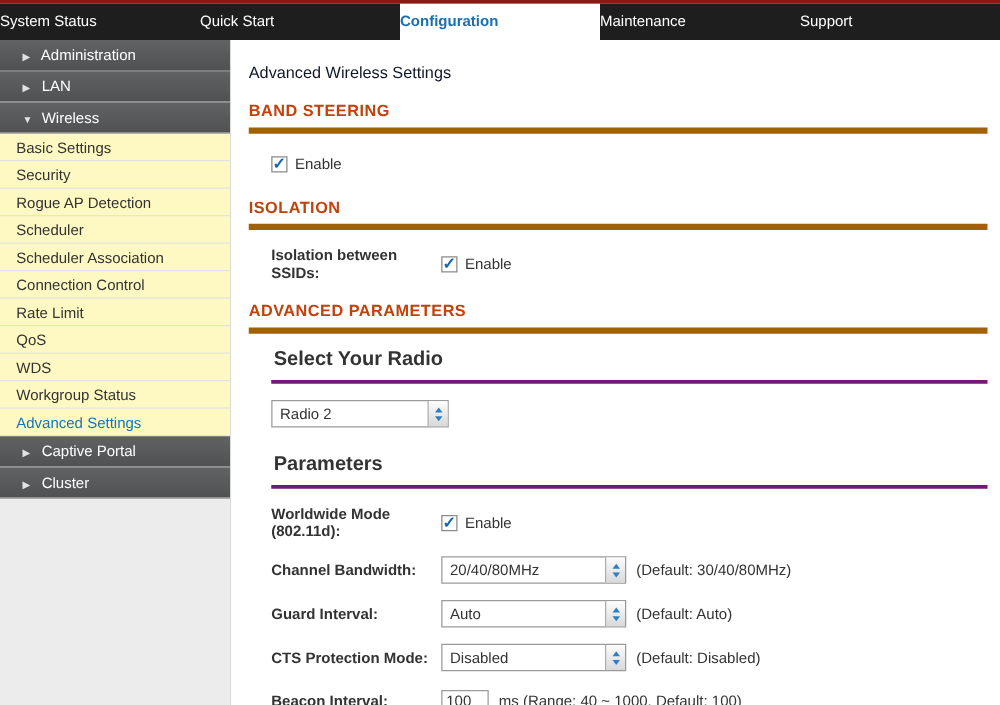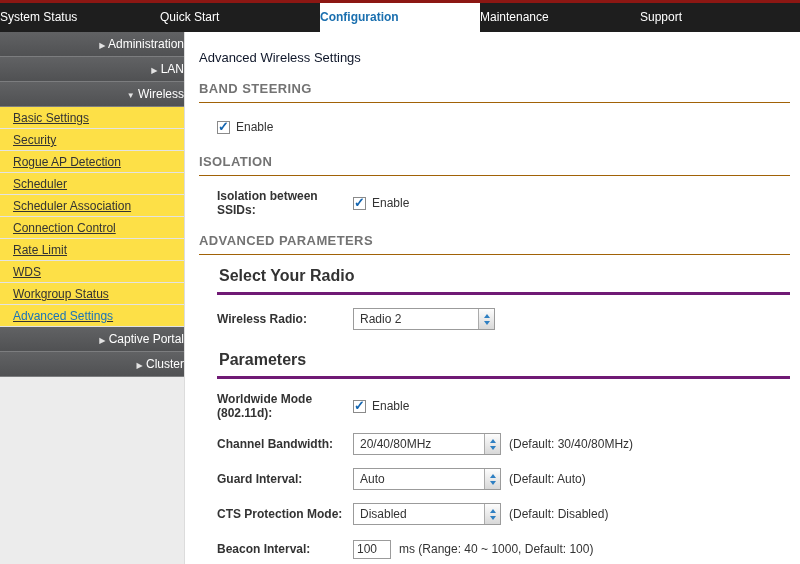--- a/index.html
+++ b/index.html
@@ -13,32 +13,32 @@
   .tab.active { background:#fff; color:#1a6faf; font-weight:bold; }
 
   
   .frame { display:flex; height:532px; }
   .sidebar { width:185px; background:#ececec; display:flex; flex-direction:column; border-right:1px solid #dcdcdc; }
   .content { flex:1; background:#fff; padding:14px 10px 0 14px; overflow:hidden; }
 
   
   .cat { height:25px; line-height:25px; padding-left:18px; color:#fff;
     background:linear-gradient(#616264,#505153); border-bottom:1px solid #7c7d7f;
-    font-size:12px; cursor:pointer; white-space:nowrap;text-align:right; }
+    font-size:12px; cursor:pointer; white-space:nowrap; }
   .cat .arrow { display:inline-block; font-size:8px; color:#e3e3e3; width:12px; }
-  .subitems { list-style:none; background:#fde047;text-decoration:underline; }
+  .subitems { list-style:none; background:#fef9c3; }
   .subitems li { height:22px; line-height:22px; padding-left:13px; font-size:12px;
     color:#333; border-bottom:1px solid #e3e3e3; cursor:pointer; white-space:nowrap; }
   .subitems li.selected { color:#1a73b8; }
   .side-filler { flex:1; background:#ececec; }
 
   
   .page-title { font-size:13px; font-weight:400; color:#0f172a; margin:4px 0 10px 0; }
-  .sec-head { font-size:13px; font-weight:bold; color:#737373; letter-spacing:.4px;
-    margin-top:16px; padding-bottom:6px; border-bottom:1px solid #a16207; }
+  .sec-head { font-size:13px; font-weight:bold; color:#c2410c; letter-spacing:.4px;
+    margin-top:16px; padding-bottom:6px; border-bottom:5px solid #a16207; }
   .sec-body { margin-left:18px; }
   .row { display:flex; align-items:center; margin:13px 0; min-height:22px; }
   .rowlabel { width:136px; flex-shrink:0; font-weight:bold; font-size:12px; color:#333; }
   .note { margin-left:8px; font-size:12px; color:#333; white-space:nowrap; }
   .sub-head { font-weight:bold; font-size:16px; color:#333; padding:8px 0 7px 2px;
     border-bottom:3px solid #701a75; margin-top:4px; }
 
   
   .cb { display:inline-block; width:13px; height:13px; background:#fff;
     border:1px solid #8a8a8a; position:relative; cursor:pointer; flex-shrink:0; }
@@ -91,20 +91,21 @@
       <span>Wireless</span>
     </div>
     <ul class="subitems">
       <li>Basic Settings</li>
       <li>Security</li>
       <li>Rogue AP Detection</li>
       <li>Scheduler</li>
       <li>Scheduler Association</li>
       <li>Connection Control</li>
       <li>Rate Limit</li>
+      <li>QoS</li>
       <li>WDS</li>
       <li>Workgroup Status</li>
       <li class="selected">Advanced Settings</li>
     </ul>
     <div class="cat">
       <span class="arrow">▶</span>
       <span>Captive Portal</span>
     </div>
     <div class="cat">
       <span class="arrow">▶</span>
@@ -131,21 +132,20 @@
         <span class="cb checked"></span>
         <span class="cb-label">Enable</span>
       </div>
     </div>
 
     <div class="sec-head">ADVANCED PARAMETERS</div>
     <div class="sec-body">
       <div class="sub-head">Select Your Radio</div>
 
       <div class="row">
-        <span class="rowlabel">Wireless Radio:</span>
         <div class="select w140">
           <span class="sel-text">Radio 2</span>
           <span class="spinner">
               <i class="up"></i>
               <i class="dn"></i>
             </span>
         </div>
       </div>
 
       <div class="sub-head">Parameters</div>

